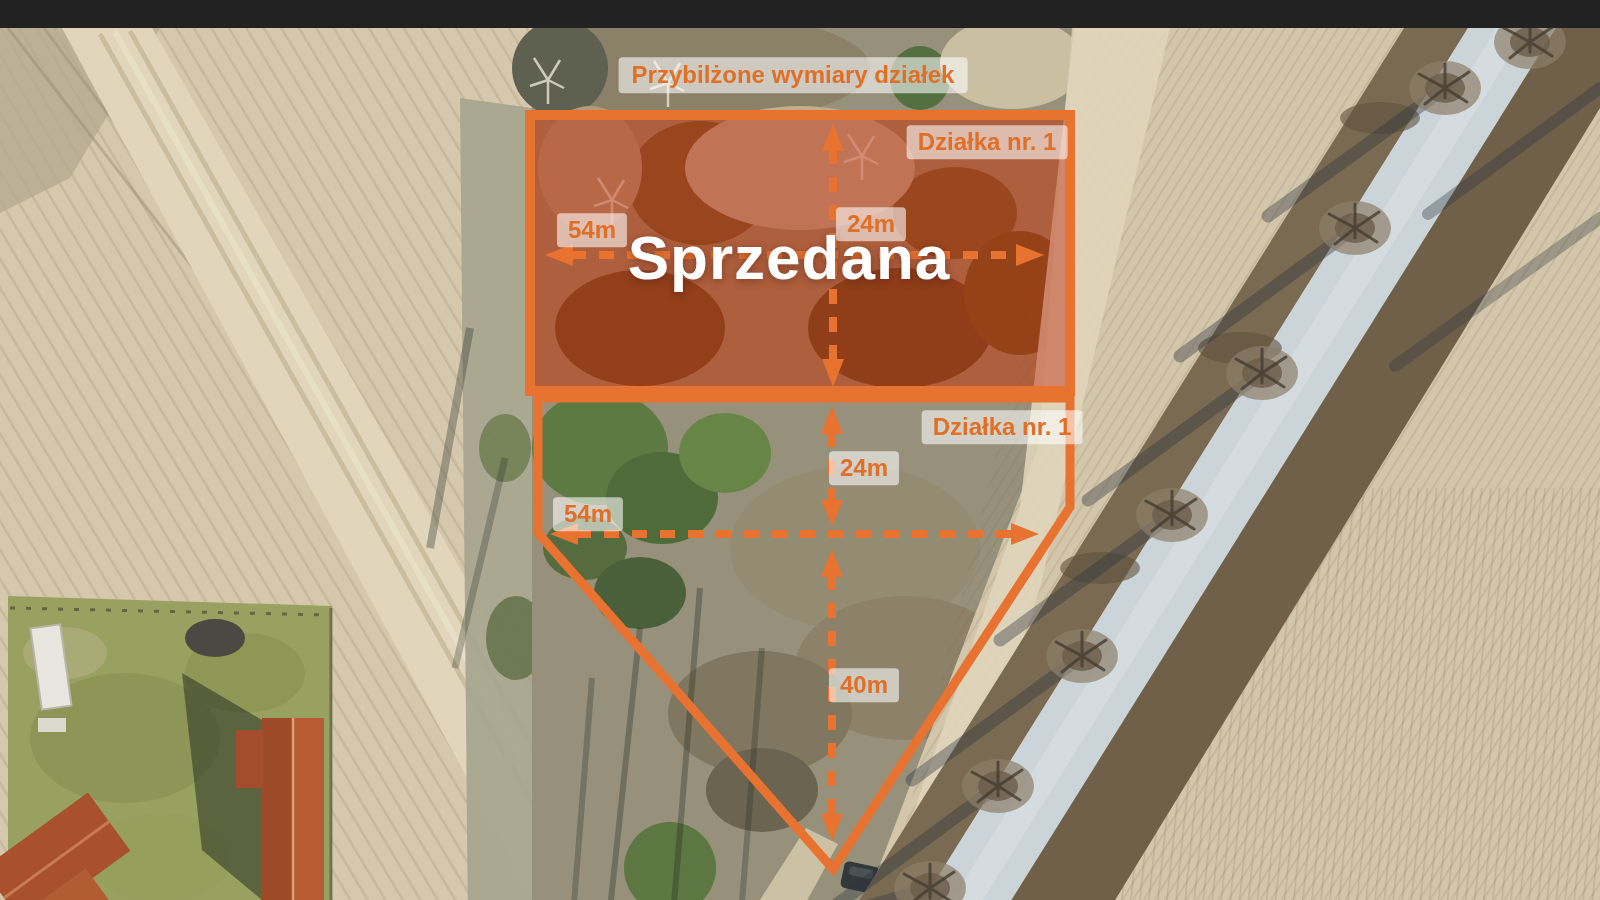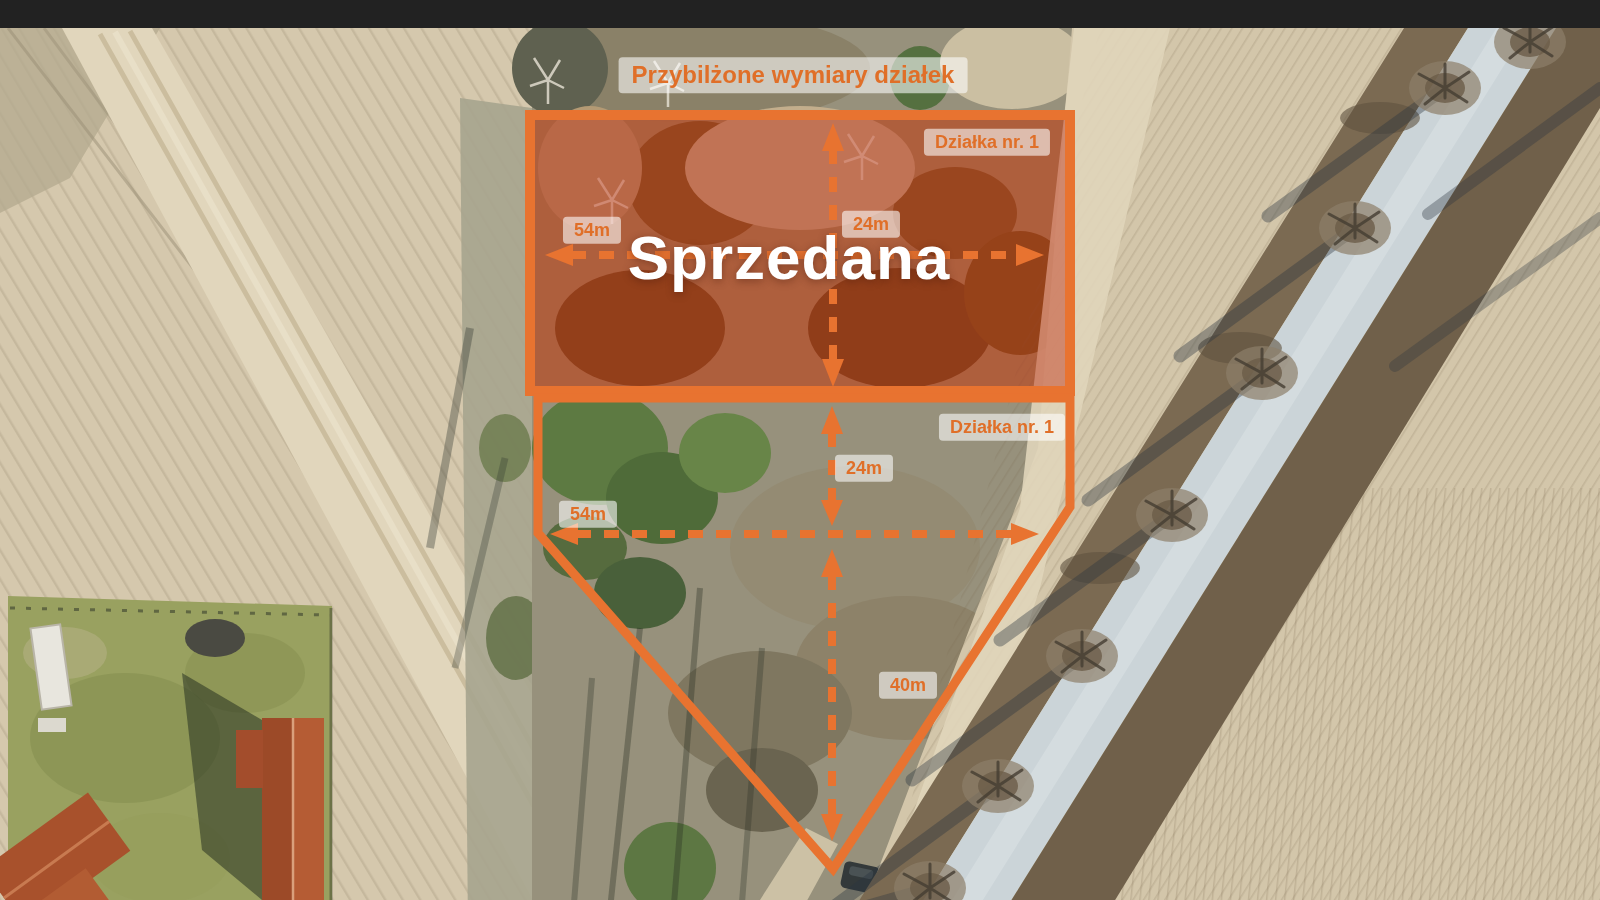--- a/index.html
+++ b/index.html
@@ -1,21 +1,21 @@
 <!DOCTYPE html>
 <html style="--accent: #e87330; --label-text: #e06f28; --label-bg: rgba(255,255,255,0.58); --sold-fill: rgba(190,45,18,0.45); --sold-text: #ffffff;"><head>
 <meta charset="utf-8">
 <style>
   html,body{margin:0;padding:0;background:#222;}
   #stage{position:relative;width:1600px;height:900px;overflow:hidden;
          font-family:"Liberation Sans","DejaVu Sans",sans-serif;margin-top:28px;}
   #stage svg{position:absolute;left:0;top:0;}
   .tag{position:absolute;transform:translate(-50%,-50%);
        background:var(--label-bg);color:var(--label-text);
-       font-weight:bold;font-size:18px;line-height:1.15;
+       font-weight:bold;font-size:24px;line-height:1.15;
        padding:3px 11px;border-radius:4px;white-space:nowrap;}
   .tag.title{font-size:24px;padding:4px 13px;}
   .sold{position:absolute;transform:translate(-50%,-50%);
         color:var(--sold-text);font-weight:bold;font-size:62px;
         letter-spacing:1px;white-space:nowrap;
         text-shadow:0 2px 8px rgba(70,25,10,.45);}
 </style>
 </head>
 <body>
 
@@ -208,15 +208,15 @@
 </svg>
 
 <div class="tag title" style="left:793px;top:47px;">Przybilżone wymiary działek</div>
 <div class="tag" style="left:987px;top:114px;">Działka nr. 1</div>
 <div class="tag" style="left:592px;top:202px;">54m</div>
 <div class="tag" style="left:871px;top:196px;">24m</div>
 <div class="sold" style="left:789px;top:229px;">Sprzedana</div>
 <div class="tag" style="left:1002px;top:399px;">Działka nr. 1</div>
 <div class="tag" style="left:864px;top:440px;">24m</div>
 <div class="tag" style="left:588px;top:486px;">54m</div>
-<div class="tag" style="left:908px;top:657px;">40m</div>
+<div class="tag" style="left:864px;top:657px;">40m</div>
 
 </div>
 
 </body></html>

